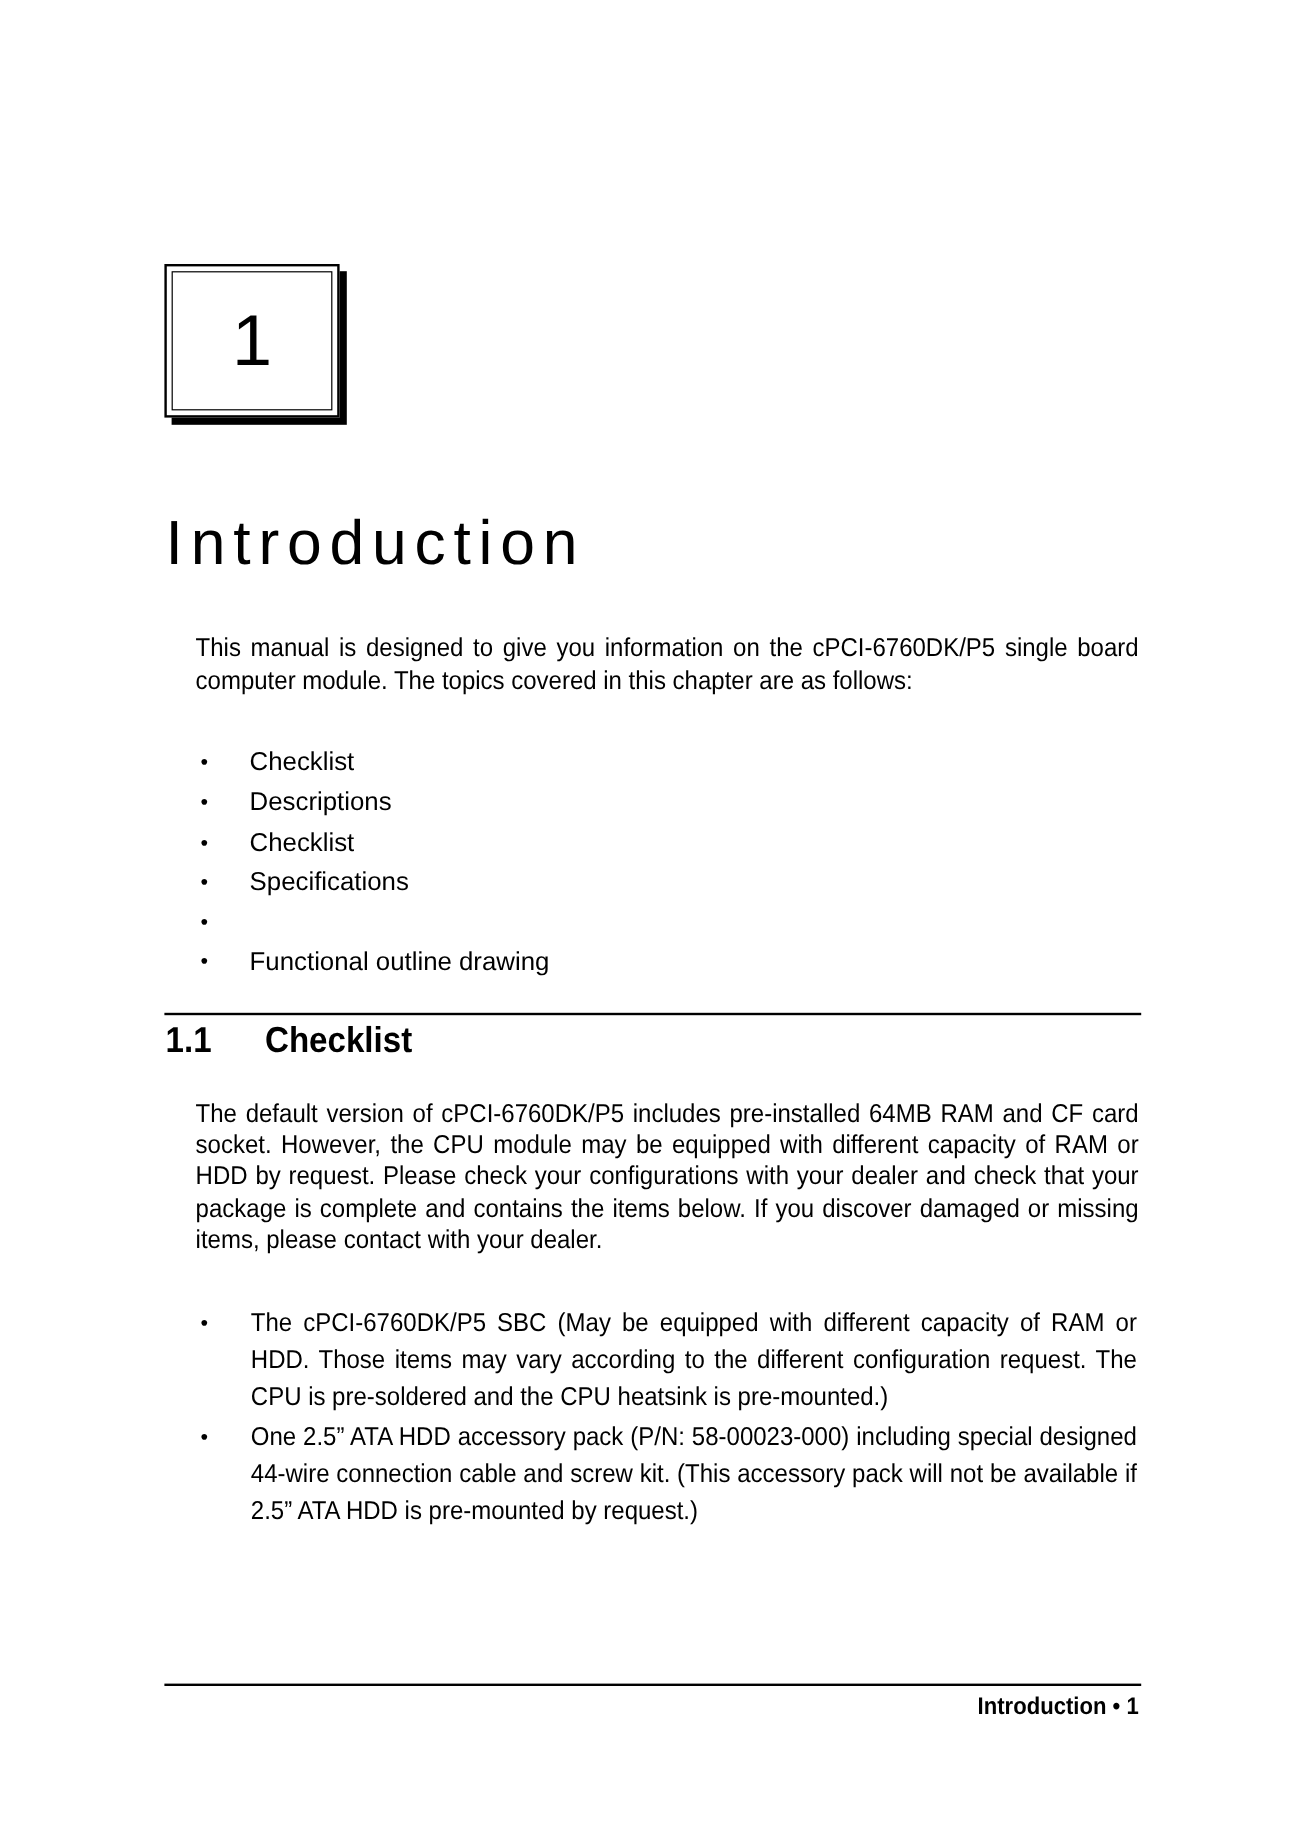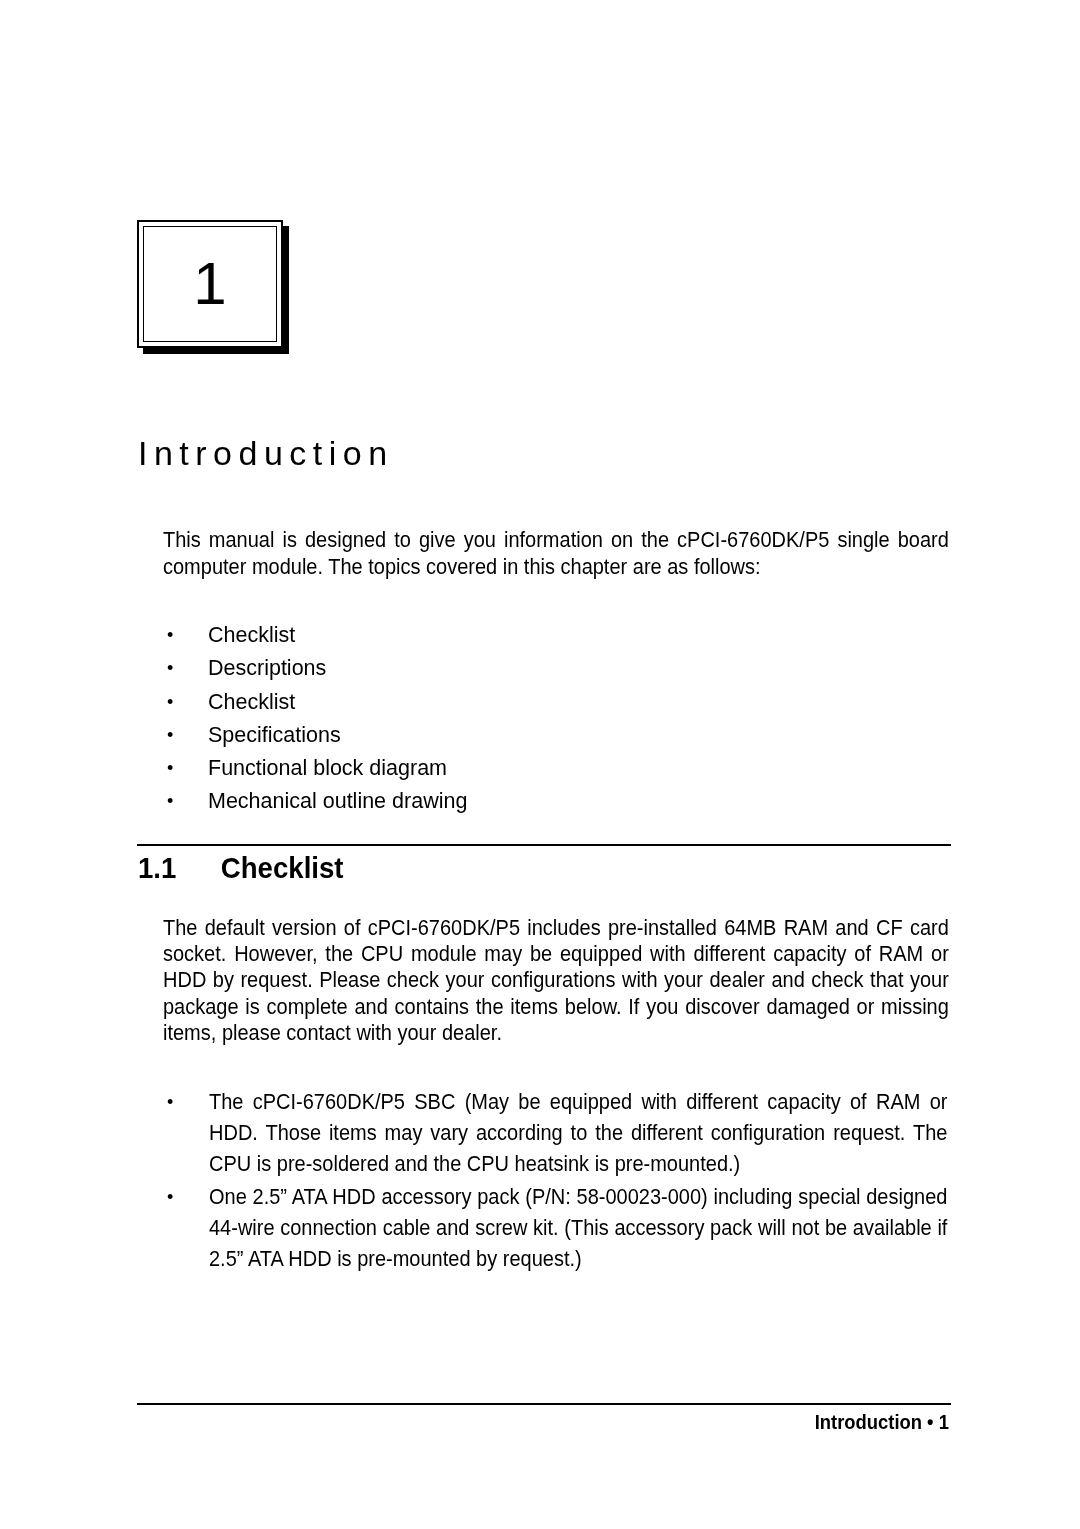--- a/index.html
+++ b/index.html
@@ -36,21 +36,21 @@
     }
     .chapter-number {
       font-size: 60px;
       line-height: 1;
       font-weight: normal;
     }
     .chapter-title {
       position: absolute;
       left: 138px;
       top: 423px;
-      font-size: 34px;
+      font-size: 52px;
       letter-spacing: 6.5px;
       font-weight: normal;
       margin: 0;
       line-height: 60px;
     }
     .intro-text {
       position: absolute;
       left: 163px;
       top: 527px;
       width: 786px;
@@ -181,25 +181,24 @@
   <li>
     <span class="bullet">•</span>
     <span>Checklist</span>
   </li>
   <li>
     <span class="bullet">•</span>
     <span>Specifications</span>
   </li>
   <li>
     <span class="bullet">•</span>
-    <span>Functional block diagram</span>
-  </li>
-  <li>
-    <span class="bullet">•</span>
-    <span>Mechanical outline drawing</span>
+  </li>
+  <li>
+    <span class="bullet">•</span>
+    <span>Functional outline drawing</span>
   </li>
 </ul>
 
 <div class="rule" style="top: 844px;"></div>
 
 <h2 class="section-heading">
   <span class="section-number">1.1</span>
   <span>Checklist</span>
 </h2>
 

